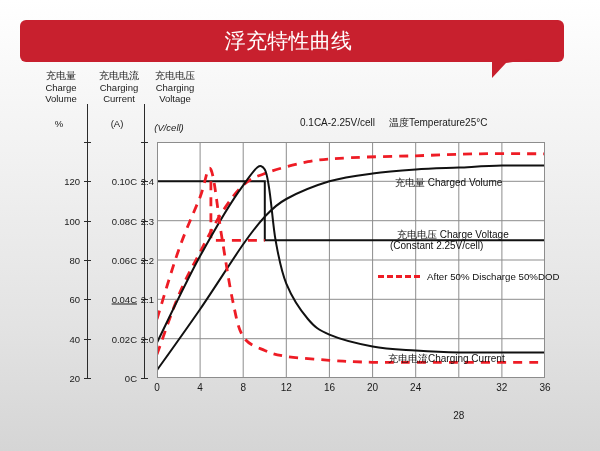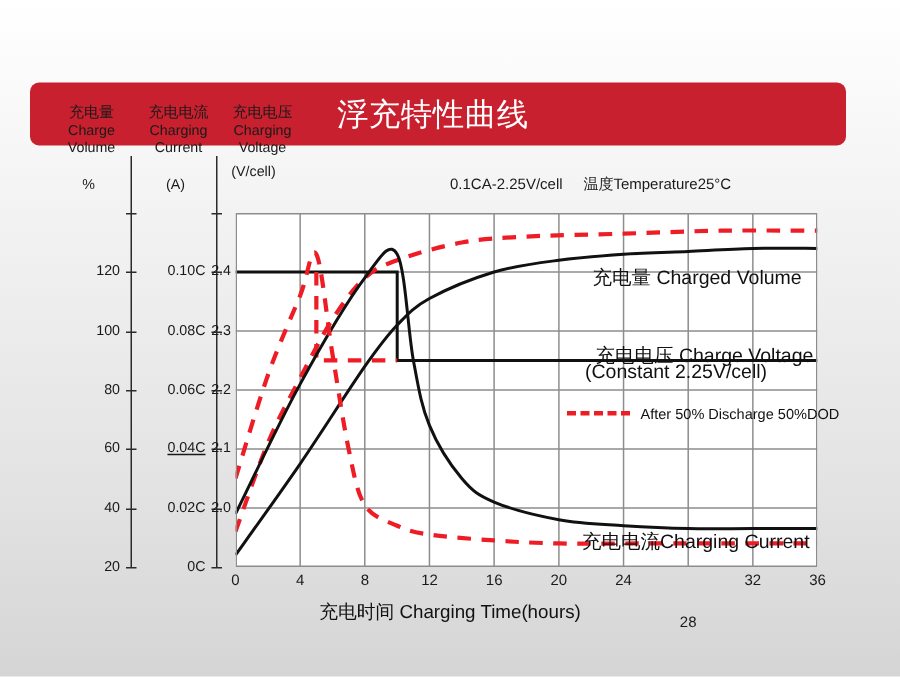--- a/index.html
+++ b/index.html
@@ -7,21 +7,21 @@
     width:600px;height:451px;overflow:hidden;
     font-family:"Liberation Sans","DejaVu Sans",sans-serif;
     background:linear-gradient(180deg,#ffffff 0%,#f4f4f4 28%,#e3e3e3 72%,#d5d5d5 100%);
     position:relative;
   }
   #root{position:absolute;inset:0;}
 
   
   .banner{
     position:absolute;left:20px;top:20px;width:544px;height:42px;
-    background:#c8202e;border-radius:6px;margin-top:35px;
+    background:#c8202e;border-radius:6px;
   }
   .banner-text{
     position:absolute;inset:0;display:flex;align-items:center;justify-content:center;
     color:#ffffff;font-size:21px;letter-spacing:.3px;white-space:nowrap;
   }
   .banner-text .cn{font-size:21px;margin-right:7px;}
   .banner-tail{
     position:absolute;left:492px;top:59px;width:0;height:0;
     border-left:14px solid #c8202e;
     border-top:4px solid #c8202e;
@@ -32,21 +32,21 @@
   
   .axis-head{position:absolute;text-align:center;font-size:9.5px;color:#1a1a1a;line-height:11.5px;width:58px;}
   .axis-head .cn{font-size:10px;}
   #head-volume {left:32px; top:70px;}
   #head-current{left:90px; top:70px;}
   #head-voltage{left:146px;top:70px;}
 
   .axis-unit{position:absolute;font-size:9.5px;color:#1a1a1a;text-align:center;width:58px;}
   #unit-volume {left:30px; top:118px;}
   #unit-current{left:88px; top:118px;}
-  #unit-voltage{left:140px;top:109px;}
+  #unit-voltage{left:140px;top:122px;font-style:italic;}
 
   
   .ruler{position:absolute;width:1px;background:#2b2b2b;}
   #ruler-volume {left:87px; top:104px;height:274px;}
   #ruler-current{left:144px;top:104px;height:274px;}
 
   .ruler-tick{position:absolute;width:7px;height:1px;background:#2b2b2b;}
 
   .tick-label{
     position:absolute;font-size:9.5px;color:#1a1a1a;text-align:right;
@@ -56,21 +56,21 @@
   .tick-label.cur{left:93px;}
   .tick-label.vlt{left:110px;}
 
   
   #plot{position:absolute;left:157px;top:142px;width:388px;height:236px;background:#ffffff;}
   #plot svg{display:block;}
 
   .note-top{position:absolute;left:300px;top:116px;font-size:10px;color:#1a1a1a;white-space:nowrap;}
 
   
-  .ann{position:absolute;font-size:13px;color:#111;white-space:nowrap;}
+  .ann{position:absolute;font-size:10px;color:#111;white-space:nowrap;}
   #ann-volume {left:395px;top:176px;}
   #ann-voltage{left:397px;top:228px;}
   #ann-voltage2{left:390px;top:240px;}
   #ann-current{left:388px;top:352px;}
 
   .legend-row{position:absolute;font-size:9.7px;color:#111;white-space:nowrap;}
   #leg-50 {left:378px;top:271px;}
   #leg-100{left:374px;top:290px;}
   .leg-swatch{display:inline-block;width:42px;height:0;vertical-align:middle;margin-right:7px;position:relative;top:-1px;}
   .leg-swatch.dashed{border-top:3px dashed #ee1c25;}
@@ -199,18 +199,14 @@
       <div class="xtick" style="left: 200.111px;">4</div>
       <div class="xtick" style="left: 243.222px;">8</div>
       <div class="xtick" style="left: 286.333px;">12</div>
       <div class="xtick" style="left: 329.444px;">16</div>
       <div class="xtick" style="left: 372.556px;">20</div>
       <div class="xtick" style="left: 415.667px;">24</div>
       <div class="xtick" style="left: 458.778px; margin-top: 28px;">28</div>
       <div class="xtick" style="left: 501.889px;">32</div>
       <div class="xtick" style="left: 545px;">36</div>
     </div>
-  <div id="xaxis-title">
-    <span class="cn">充电时间</span>
-    <span>Charging Time(hours)</span>
-  </div>
 
 </div>
 
 </body></html>

